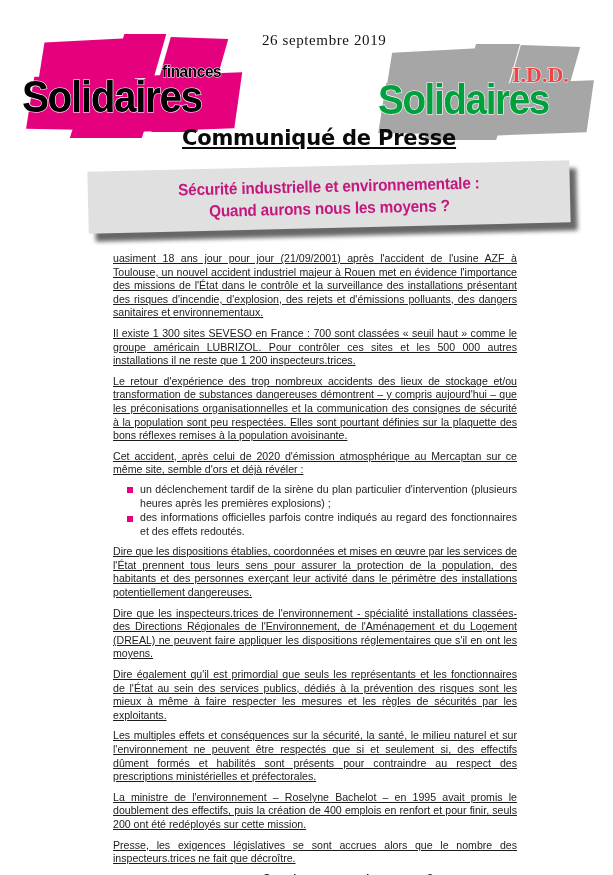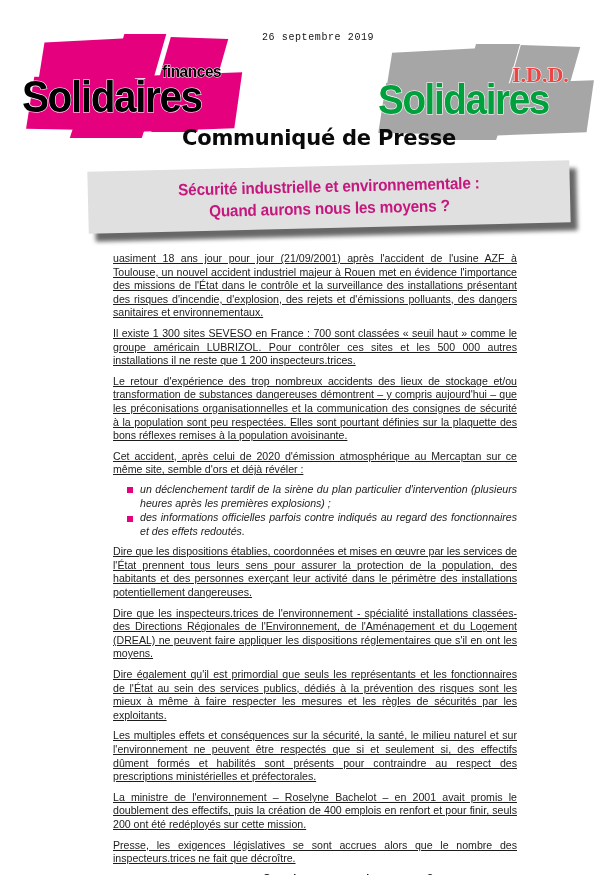--- a/index.html
+++ b/index.html
@@ -121,39 +121,40 @@
     -webkit-text-stroke: 0.9px #ffffff;
     paint-order: stroke fill;
     white-space: nowrap;
   }
 
   
   .doc-date {
     position: absolute;
     left: 262px;
     top: 32px;
-    font-family: Liberation Mono, monospace;
-    font-size: 10px;
+    font-family: Liberation Serif, serif;
+    font-size: 15px;
     font-weight: 500;
     letter-spacing: 0.6px;
     color: #141414;
     white-space: nowrap;
   }
 
   
   .press-label {
     position: absolute;
     left: 182px;
     top: 126px;
     font-family: "DejaVu Sans", sans-serif;
     font-size: 21px;
     font-weight: bold;
     letter-spacing: -0.2px;
     color: #0a0a0a;
     white-space: nowrap;
+    text-decoration: underline;
   }
 
   
   .banner-wrap {
     position: absolute;
     left: 88px;
     top: 166px;
     width: 490px;
     height: 74px;
   }
@@ -208,21 +209,20 @@
     margin: 0 0 7px 16px;
     text-align: justify;
     text-decoration: underline;
   }
   .content p.tight { margin-bottom: 6px; }
 
   ul.bullets {
     list-style: none;
     margin: 0 0 7px 0;
     padding: 0 0 0 30px;
-    font-style: italic;
   }
   ul.bullets li {
     position: relative;
     padding-left: 13px;
     margin-bottom: 1px;
     text-align: justify;
   }
   ul.bullets li::before {
     content: "";
     position: absolute;
@@ -308,21 +308,21 @@
 
   <ul class="bullets">
     <li>un déclenchement tardif de la sirène du plan particulier d'intervention (plusieurs heures après les premières explosions) ;</li>
     <li>des informations officielles parfois contre indiqués au regard des fonctionnaires et des effets redoutés.</li>
   </ul>
 
   <p>Dire que les dispositions établies, coordonnées et mises en œuvre par les services de l'État prennent tous leurs sens pour assurer la protection de la population, des habitants et des personnes exerçant leur activité dans le périmètre des installations potentiellement dangereuses.</p>
   <p>Dire que les inspecteurs.trices de l'environnement - spécialité installations classées- des Directions Régionales de l'Environnement, de l'Aménagement et du Logement (DREAL) ne peuvent faire appliquer les dispositions réglementaires que s'il en ont les moyens.</p>
   <p>Dire également qu'il est primordial que seuls les représentants et les fonctionnaires de l'État au sein des services publics, dédiés à la prévention des risques sont les mieux à même à faire respecter les mesures et les règles de sécurités par les exploitants.</p>
   <p>Les multiples effets et conséquences sur la sécurité, la santé, le milieu naturel et sur l'environnement ne peuvent être respectés que si et seulement si, des effectifs dûment formés et habilités sont présents pour contraindre au respect des prescriptions ministérielles et préfectorales.</p>
-  <p>La ministre de l'environnement – Roselyne Bachelot – en 2001 avait promis le doublement des effectifs, puis la création de 400 emplois en renfort et pour finir, seuls 200 ont été redéployés sur cette mission.</p>
+  <p>La ministre de l'environnement – Roselyne Bachelot – en 1995 avait promis le doublement des effectifs, puis la création de 400 emplois en renfort et pour finir, seuls 200 ont été redéployés sur cette mission.</p>
   <p class="tight">Presse, les exigences législatives se sont accrues alors que le nombre des inspecteurs.trices ne fait que décroître.</p>
 
   <ul class="questions">
     <li>Quand aurons-nous les moyens ?</li>
     <li>Quand l'État se donnera-t-il les moyens de prévenir et protéger les personnes et les biens?</li>
 
   </ul>
 
 </div>
 

